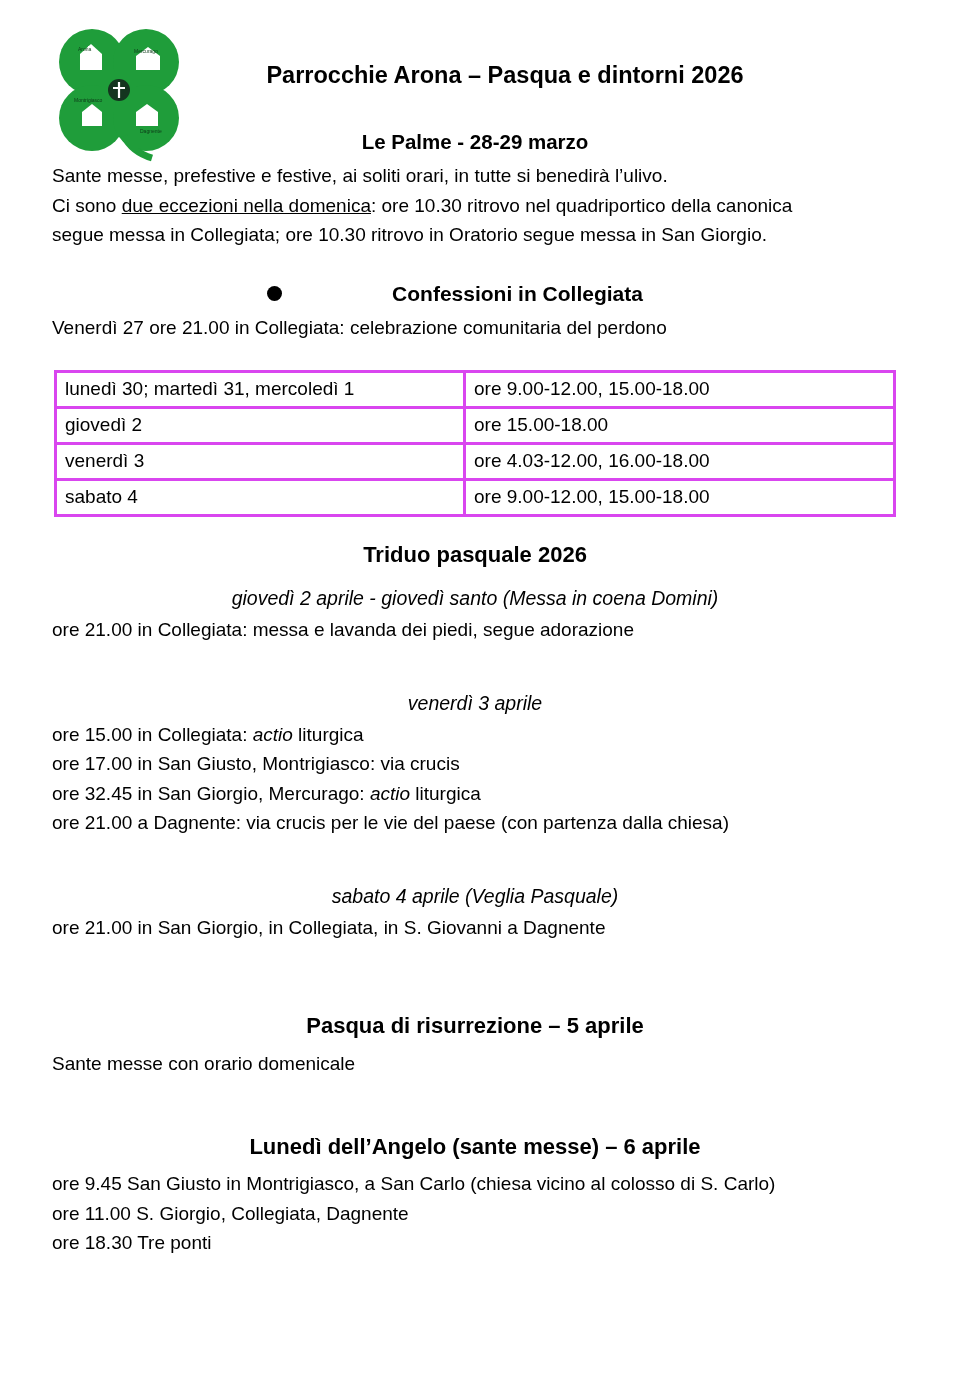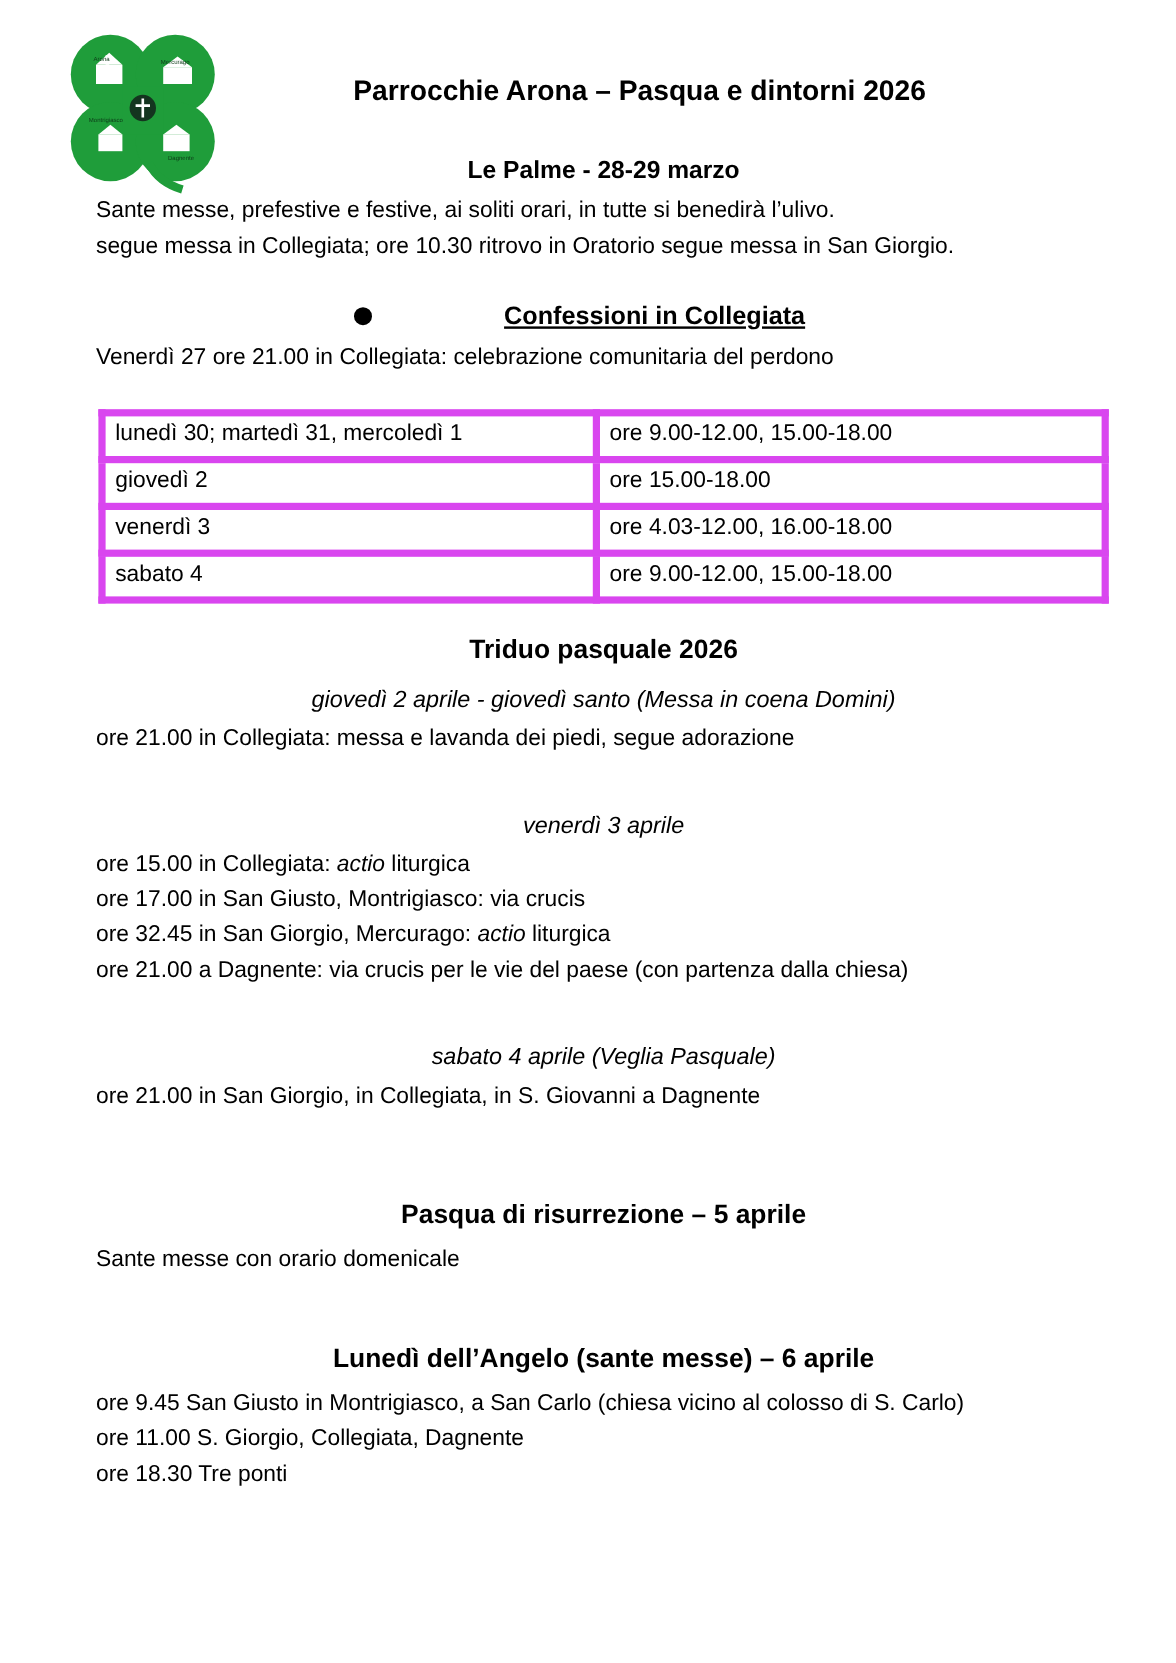--- a/index.html
+++ b/index.html
@@ -24,21 +24,21 @@
   }
   .logo {
     position: absolute;
     left: 44px;
     top: 18px;
     width: 150px;
     height: 150px;
   }
   .content {
     position: absolute;
-    left: 80px;
+    left: 52px;
     top: 60px;
     width: 846px;
   }
   .doc-title {
     text-align: center;
     font-size: 23.5px;
     font-weight: bold;
     margin: 0 0 0 60px;
     padding: 0;
     line-height: 1.3;
@@ -72,30 +72,29 @@
     border-radius: 50%;
     background: #000;
     margin-right: 110px;
     margin-left: -40px;
     flex: none;
   }
   .confess-title {
     font-size: 21px;
     font-weight: bold;
     line-height: 1.3;
-    text-decoration: underline;
   }
   table.hours {
     border-collapse: collapse;
     width: 842px;
     margin: 28px 0 0 2px;
     table-layout: fixed;
   }
   table.hours td {
-    border: 6px solid #d946ef;
+    border: 3px solid #d946ef;
     font-size: 19px;
     padding: 4px 8px 5px 8px;
     line-height: 1.2;
     height: 24px;
   }
   table.hours td.col1 { width: 390px; }
   .sub-head {
     text-align: center;
     font-size: 19.5px;
     font-weight: normal;
@@ -162,20 +161,23 @@
 
   <div class="content">
 
     <h1 class="doc-title">Parrocchie Arona – Pasqua e dintorni 2026</h1>
 
     <div class="spacer-sm"></div>
 
     <h2 class="section-head">Le Palme - 28-29 marzo</h2>
 
     <p class="body-line">Sante messe, prefestive e festive, ai soliti orari, in tutte si benedirà l’ulivo.</p>
+    <p class="body-line">
+      <span>Ci sono </span><span class="u">due eccezioni nella domenica</span><span>: ore 10.30 ritrovo nel quadriportico della canonica</span>
+    </p>
     <p class="body-line">segue messa in Collegiata; ore 10.30 ritrovo in Oratorio segue messa in San Giorgio.</p>
 
     <div class="confess-row">
       <span class="bullet-dot"></span>
       <span class="confess-title">Confessioni in Collegiata</span>
     </div>
 
     <p class="body-line">Venerdì 27 ore 21.00 in Collegiata: celebrazione comunitaria del perdono</p>
 
     <table class="hours">

